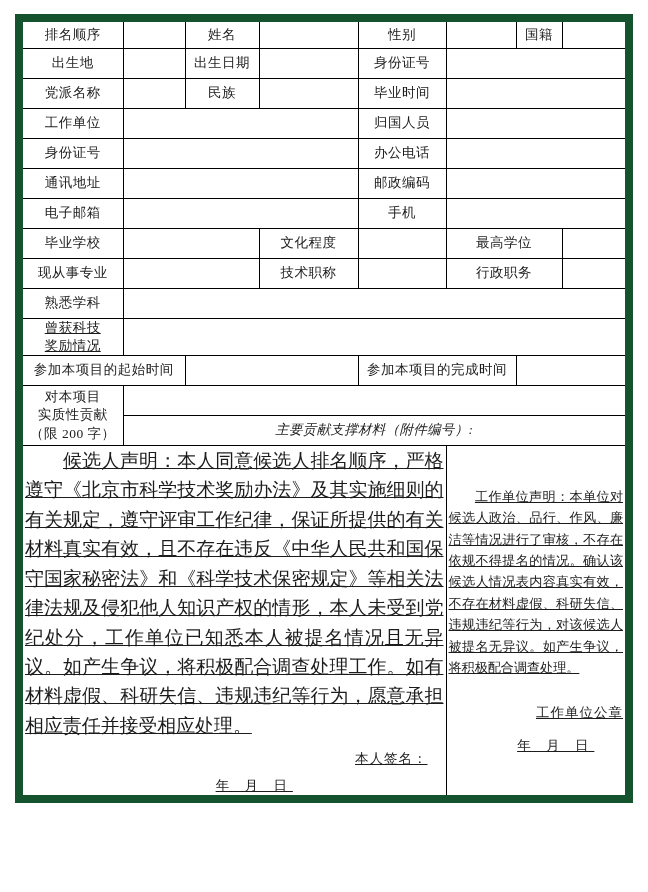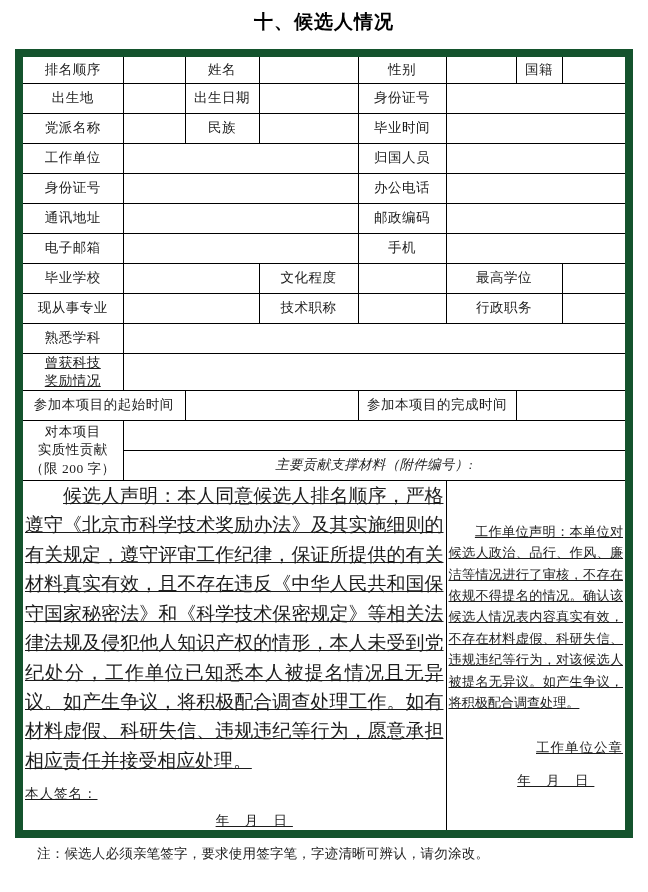--- a/index.html
+++ b/index.html
@@ -99,21 +99,21 @@
     font-size: 13.2px;
     line-height: 1.62;
   }
   .sign-line {
     margin-top: 10px;
     text-align: center;
     font-size: 13.5px;
     letter-spacing: 1px;
   }
   .sign-line.indent-left {
-    text-align: left;
+    text-align: right;
     padding-right: 16px;
   }
   .date-line {
     margin-top: 8px;
     text-align: center;
     font-size: 13.5px;
     letter-spacing: 6px;
     padding-left: 40px;
   }
   .seal-line {
@@ -138,21 +138,20 @@
     padding-left: 18px;
     box-sizing: border-box;
     color: #1c1c1c;
   }
 </style>
 </head>
 <body>
 
 <div class="page">
 
-  <div class="doc-title">十、候选人情况</div>
 
   <table class="form">
     <colgroup>
       <col style="width:104px">
       <col style="width:62px">
       <col style="width:74px">
       <col style="width:99px">
       <col style="width:88px">
       <col style="width:70px">
       <col style="width:46px">
@@ -278,15 +277,14 @@
         </td>
         <td class="decl decl-right" colspan="3">
           <p class="decl-body">工作单位声明：本单位对候选人政治、品行、作风、廉洁等情况进行了审核，不存在依规不得提名的情况。确认该候选人情况表内容真实有效，不存在材料虚假、科研失信、违规违纪等行为，对该候选人被提名无异议。如产生争议，将积极配合调查处理。</p>
           <div class="seal-line">工作单位公章</div>
           <div class="date-line-right">年  月  日</div>
         </td>
       </tr>
     </tbody>
   </table>
 
-  <div class="footnote">注：候选人必须亲笔签字，要求使用签字笔，字迹清晰可辨认，请勿涂改。</div>
 
 </div>
 
 </body></html>

